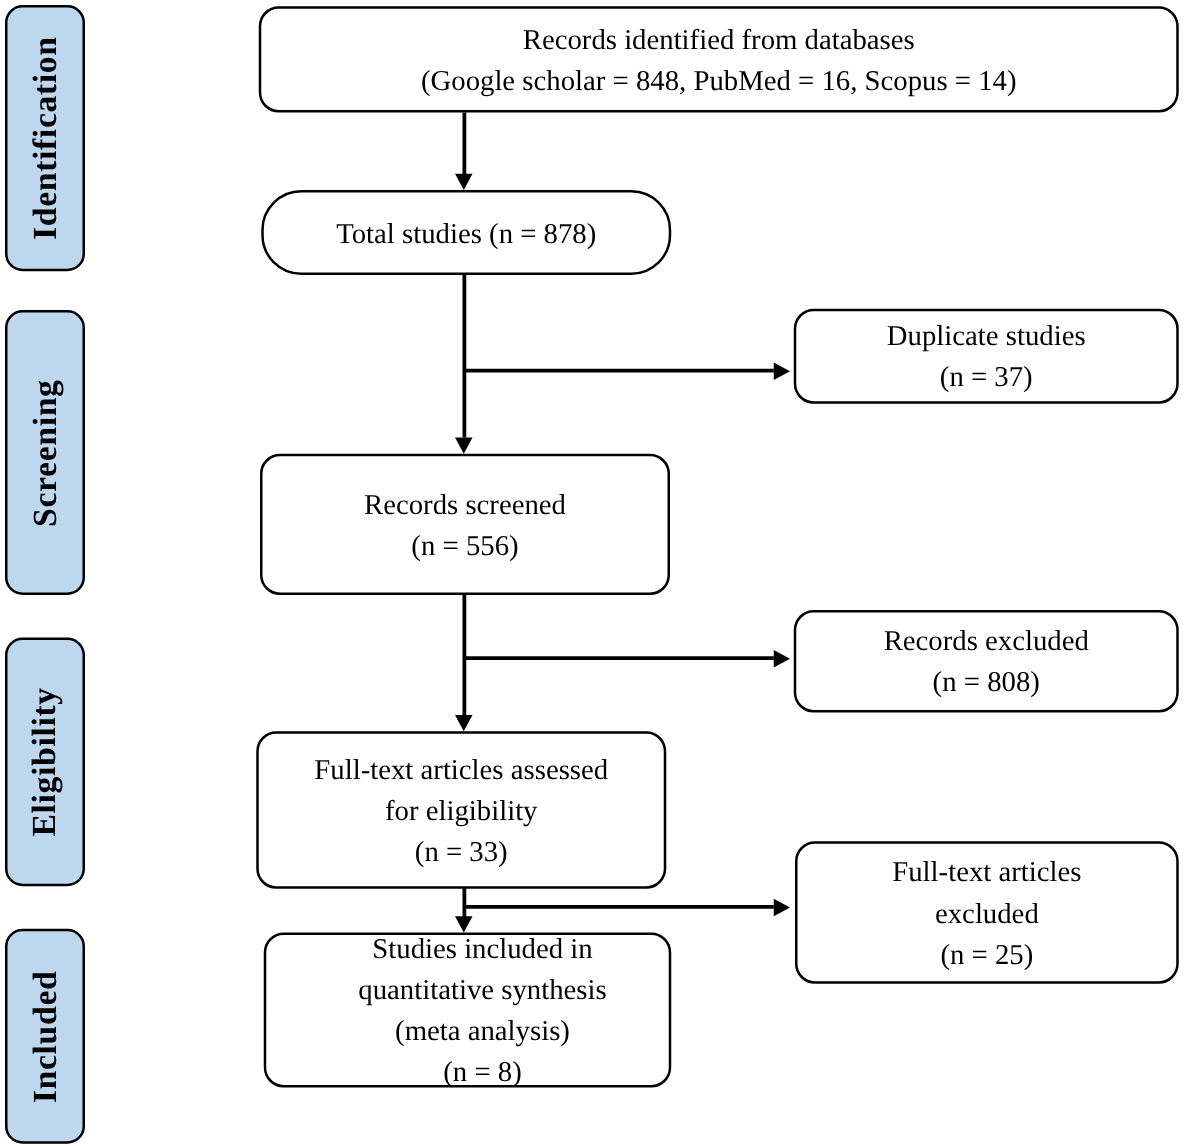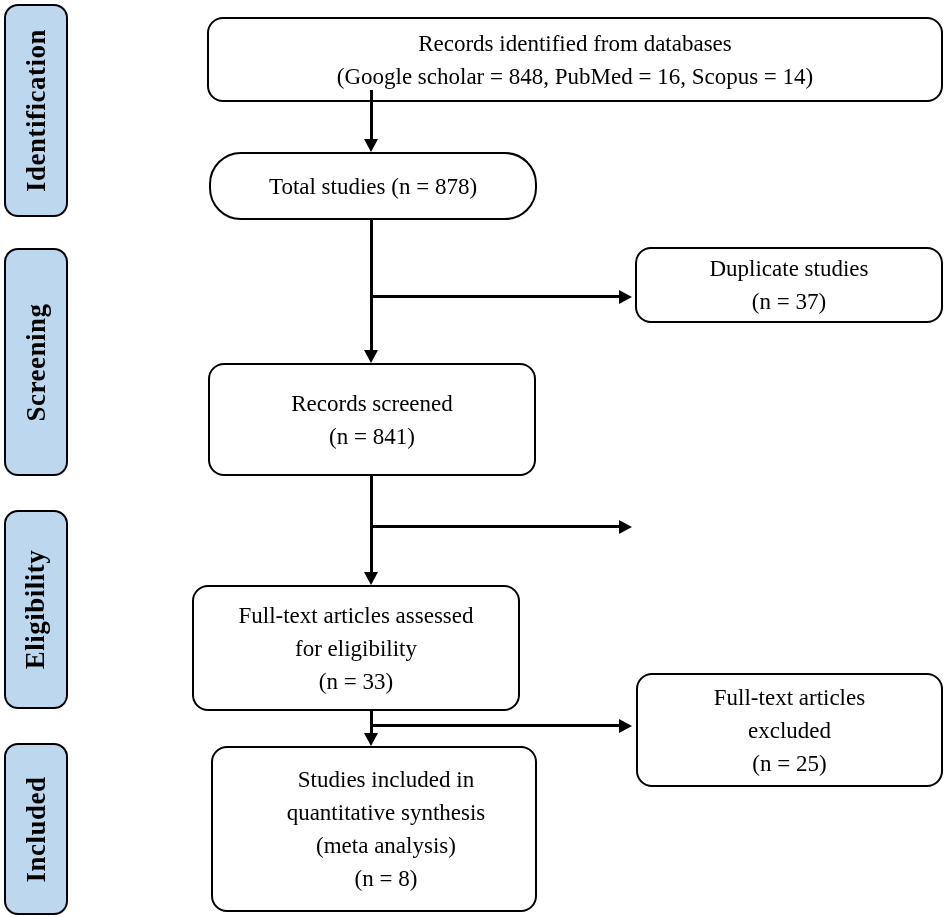--- a/index.html
+++ b/index.html
@@ -81,52 +81,56 @@
   <div class="stage" style="left:4px; top:248px; width:64px; height:228px;">
     <span class="stage-label">Screening</span>
   </div>
   <div class="stage" style="left:4px; top:510px; width:64px; height:199px;">
     <span class="stage-label">Eligibility</span>
   </div>
   <div class="stage" style="left:4px; top:743px; width:64px; height:172px;">
     <span class="stage-label">Included</span>
   </div>
 
-  <div class="node" style="left:207px; top:17px; width:736px; height:85px;">
+  <div class="node" style="left:207px; top:5px; width:736px; height:85px;">
     <span class="node-text">Records identified from databases
 (Google scholar = 848, PubMed = 16, Scopus = 14)</span>
   </div>
 
   <div class="node" style="left:209px; top:152px; width:328px; height:68px;border-radius:32px;">
     <span class="node-text">Total studies (n = 878)</span>
   </div>
 
   <div class="node" style="left:208px; top:363px; width:328px; height:113px;">
     <span class="node-text">Records screened
-(n = 841)</span>
+(n = 556)</span>
   </div>
 
-  <div class="node" style="left:192px; top:585px; width:328px; height:126px;">
+  <div class="node" style="left:205px; top:585px; width:328px; height:126px;">
     <span class="node-text">Full-text articles assessed
 for eligibility
 (n = 33)</span>
   </div>
 
-  <div class="node" style="left:211px; top:746px; width:326px; height:166px;padding-left:24px;">
+  <div class="node" style="left:211px; top:746px; width:326px; height:124px;padding-left:24px;">
     <span class="node-text">Studies included in
 quantitative synthesis
 (meta analysis)
 (n = 8)</span>
   </div>
 
   <div class="node" style="left:635px; top:247px; width:308px; height:76px;">
     <span class="node-text">Duplicate studies
 (n = 37)</span>
   </div>
 
+  <div class="node" style="left:635px; top:488px; width:308px; height:82px;">
+    <span class="node-text">Records excluded
+(n = 808)</span>
+  </div>
 
   <div class="node" style="left:636px; top:673px; width:307px; height:114px;">
     <span class="node-text">Full-text articles
 excluded
 (n = 25)</span>
   </div>
 
   <div class="line" style="left:370px; top:90px; width:3px; height:50px;"></div>
   <div class="arrow-down" style="left:364px; top:139px;"></div>
 

